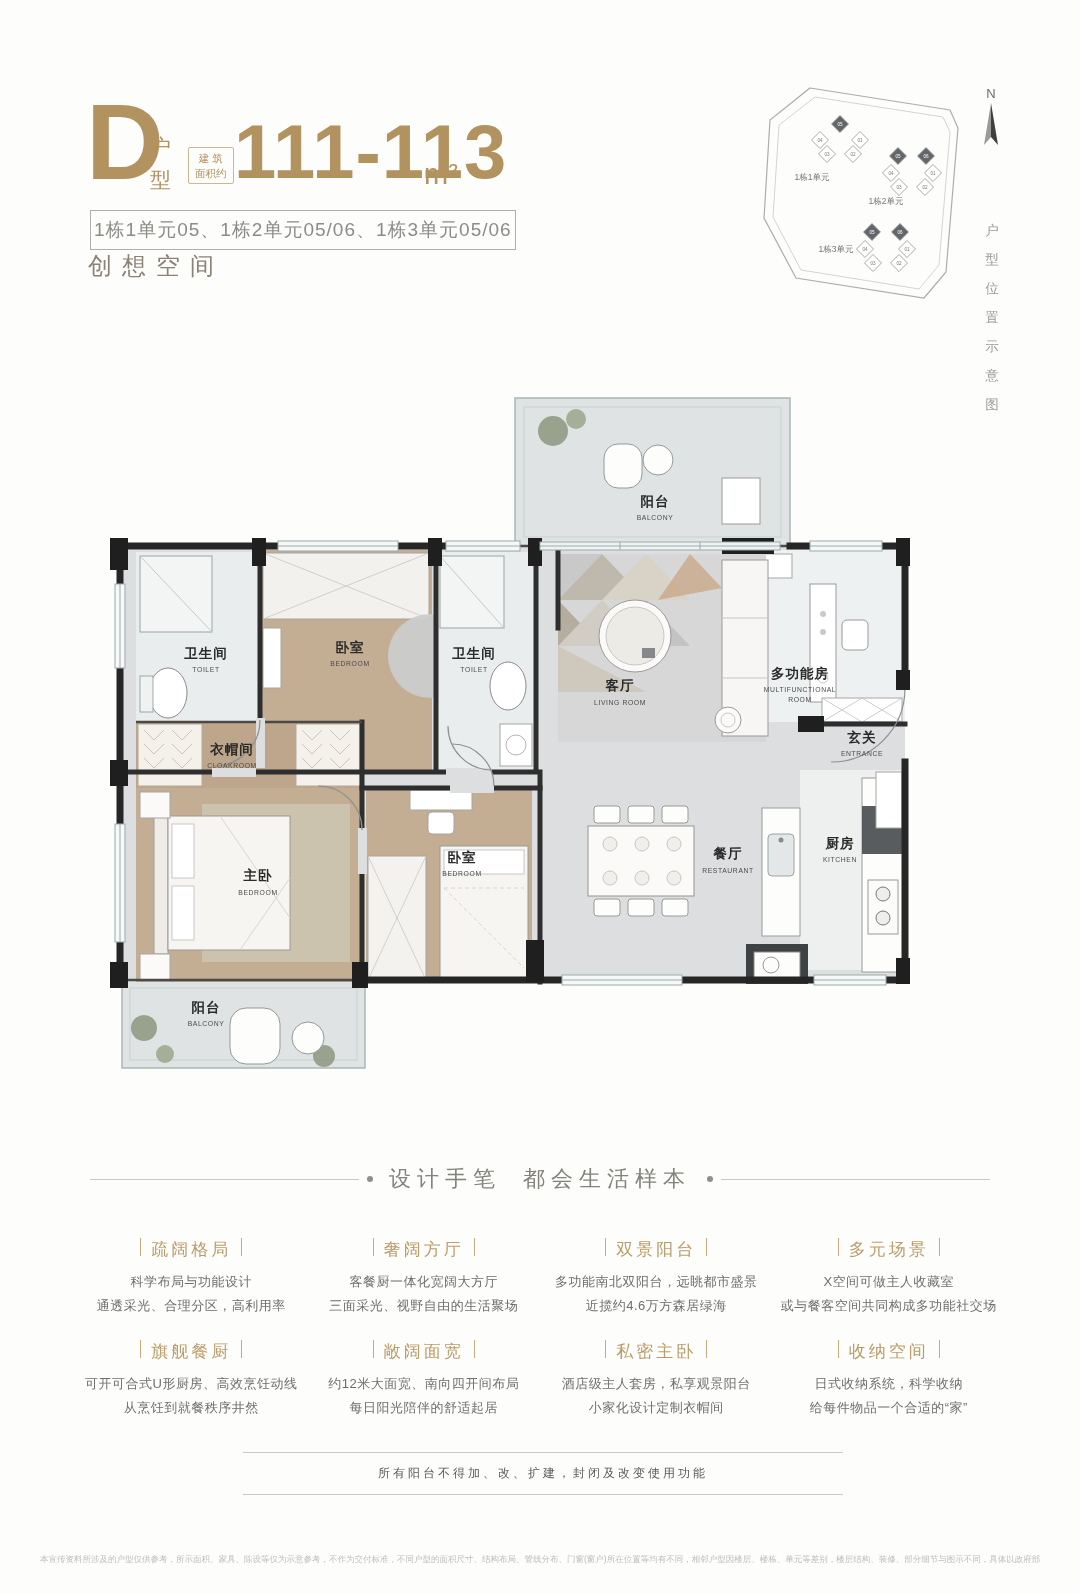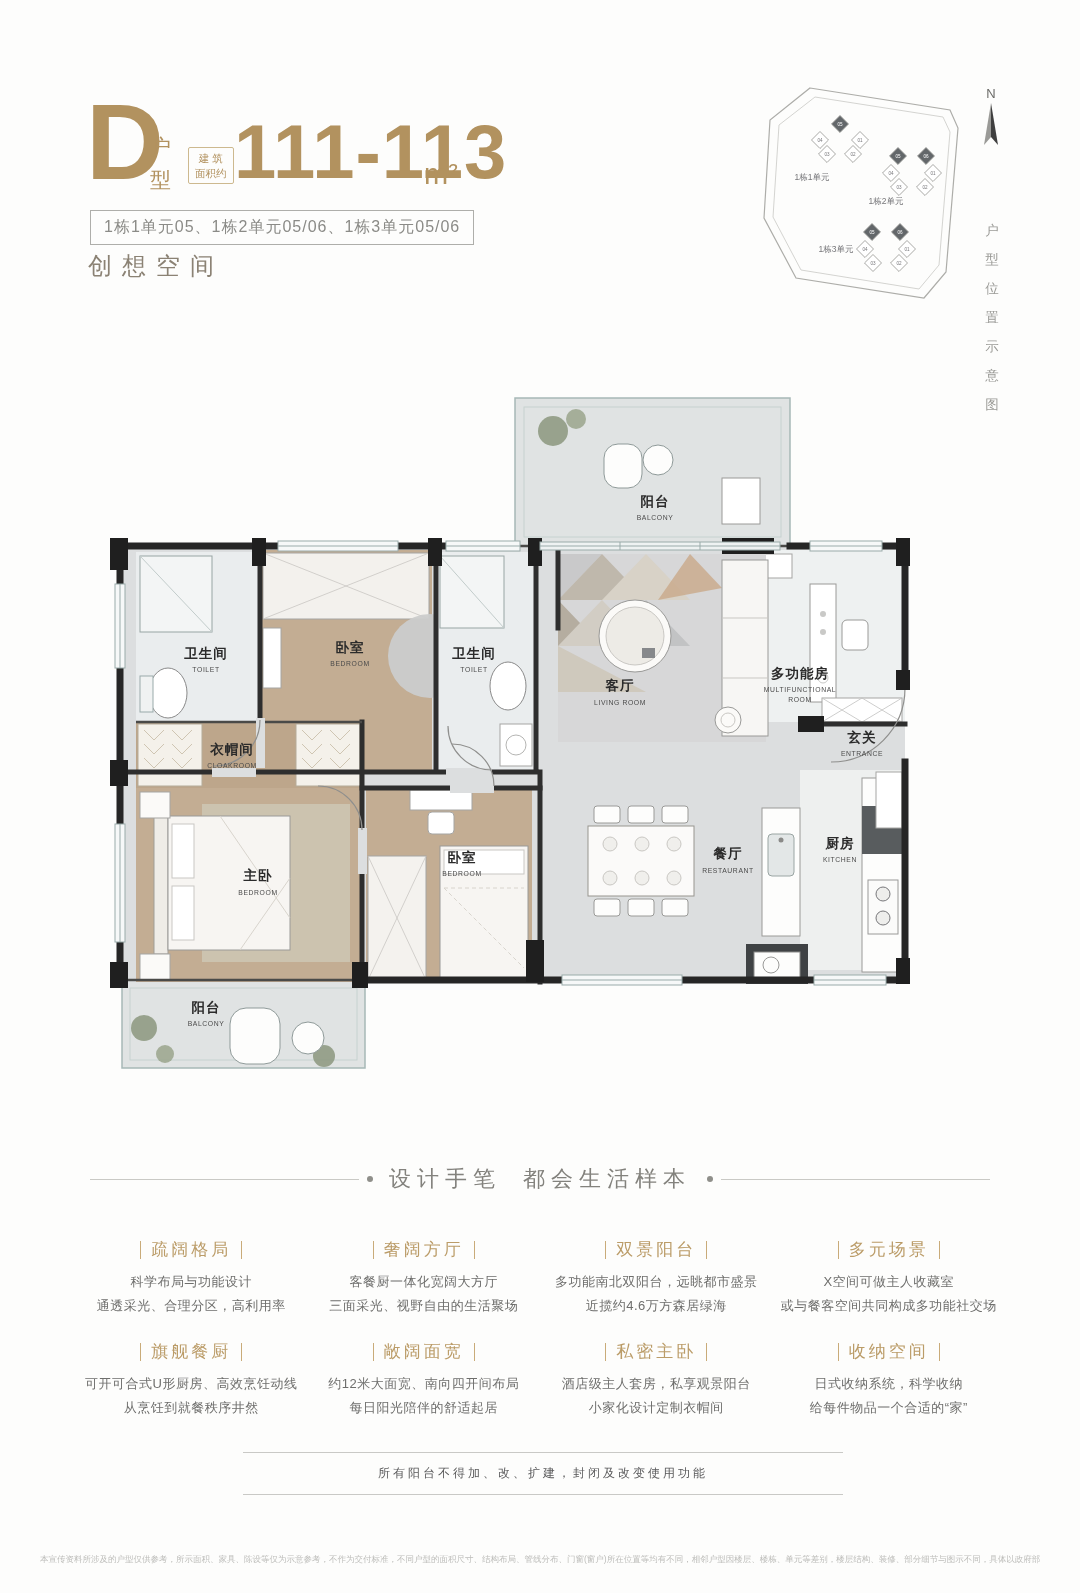--- a/index.html
+++ b/index.html
@@ -8,21 +8,21 @@
 
   
   .watermark{position:absolute;left:8px;top:12px;font-size:25px;font-weight:bold;color:#0d0d0d;letter-spacing:1px;}
 
   
   .type-letter{position:absolute;left:86px;top:96px;font-size:108px;font-weight:700;color:#b2925f;line-height:.85;}
   .type-label-col{position:absolute;left:150px;top:130px;color:#b2925f;font-size:21px;line-height:33px;letter-spacing:2px;}
   .area-note{position:absolute;left:188px;top:147px;border:1px solid #cdb98f;border-radius:2px;padding:3px 6px;color:#b2925f;font-size:10.5px;line-height:1.4;text-align:center;}
   .area-value{position:absolute;left:234px;top:114px;font-size:76px;font-weight:600;color:#b2925f;letter-spacing:1px;line-height:1;}
   .area-unit{position:absolute;left:424px;top:158px;font-size:29px;color:#b2925f;font-weight:400;}
-  .units-tag{position:absolute;left:90px;top:210px;border:1px solid #aeaeaa;padding:6px 13px;font-size:16px;color:#8b8b87;letter-spacing:1px;}
+  .units-tag{position:absolute;left:90px;top:210px;border:1px solid #aeaeaa;padding:6px 3px;font-size:19px;color:#8b8b87;letter-spacing:1px;}
   .slogan{position:absolute;left:88px;top:250px;font-size:24px;color:#8b8274;letter-spacing:10px;font-weight:500;}
 
   
   .siteplan{position:absolute;left:752px;top:76px;}
   .compass{position:absolute;left:976px;top:86px;width:30px;text-align:center;color:#6b6b68;font-size:13px;}
   .vcaption{position:absolute;left:983px;top:222px;}
   .vchar{font-size:13.5px;color:#9a9a96;margin-bottom:11px;text-align:center;width:18px;}
 
   
   .plan{position:absolute;left:110px;top:388px;width:800px;height:697px;}
@@ -33,21 +33,21 @@
   
   .section-title{position:absolute;left:90px;right:90px;top:1164px;display:flex;align-items:center;}
   .st-line{flex:1;height:1px;background:#c9c9c5;}
   .st-dot{width:6px;height:6px;border-radius:50%;background:#8f8f8a;margin:0 8px;flex:none;}
   .st-text{font-size:22px;color:#83827d;letter-spacing:6px;margin:0 8px;white-space:nowrap;}
   .st-text .gap{display:inline-block;width:22px;}
 
   
   .features{position:absolute;left:75px;top:1238px;width:930px;display:grid;grid-template-columns:repeat(4,1fr);row-gap:22px;}
   .feat{text-align:center;}
-  .feat-title{display:flex;align-items:center;justify-content:center;margin-bottom:9px;}
+  .feat-title{display:flex;justify-content:center;margin-bottom:9px;}
   .feat-bar{width:1px;height:18px;background:#c9ab79;margin:0 10px;}
   .feat-title span.t{font-size:17px;color:#bb9c68;letter-spacing:3px;font-weight:500;}
   .feat-line{font-size:13px;color:#6e6e6c;line-height:24px;letter-spacing:.5px;}
 
   
   .notice{position:absolute;left:243px;top:1452px;width:600px;border-top:1px solid #c9c9c6;border-bottom:1px solid #c9c9c6;padding:12px 0;text-align:center;font-size:12px;color:#59595a;letter-spacing:3px;font-weight:500;}
 
   
   .disclaimer{position:absolute;left:40px;right:40px;top:1554px;font-size:8.5px;color:#bdbdba;text-align:center;white-space:nowrap;overflow:hidden;}
 </style>

